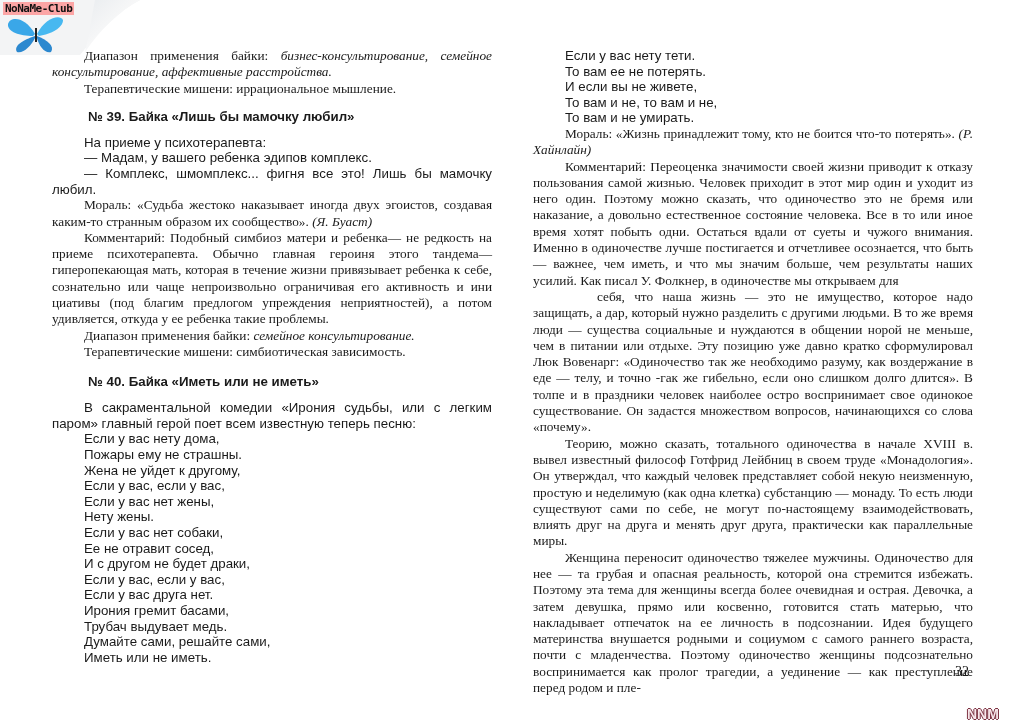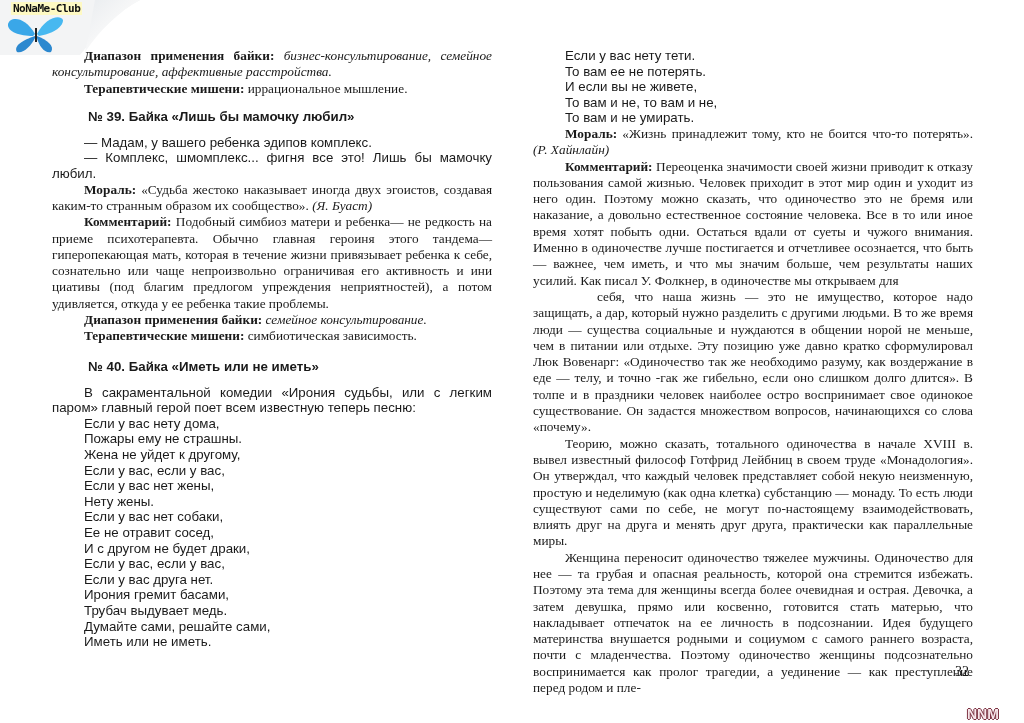--- a/index.html
+++ b/index.html
@@ -7,29 +7,29 @@
     width: 1024px; height: 723px; overflow: hidden; position: relative;
     background: #ffffff; color: #1a1a1a;
   }
   .page { position: absolute; top: 0; left: 0; width: 1024px; height: 723px; background: #fff; }
   .col { position: absolute; top: 48px; }
   .col-left { left: 52px; width: 440px; }
   .col-right { left: 533px; width: 440px; }
   .serif { font-family: "Liberation Serif", "DejaVu Serif", serif; font-size: 13.3px; line-height: 16.3px; text-align: justify; }
   .sans { font-family: "Liberation Sans", "DejaVu Sans", sans-serif; font-size: 13.3px; line-height: 15.6px; }
   .p { margin: 0; text-indent: 32px; }
-  .b { font-weight: bold; }
+  .b { font-weight: normal; }
   .i { font-style: italic; }
   .heading { font-family: "Liberation Sans", "DejaVu Sans", sans-serif; font-weight: bold; font-size: 13.3px; margin: 4px; padding-left: 32px; }
   .verse { margin: 0; padding-left: 32px; font-family: "Liberation Sans", "DejaVu Sans", sans-serif; font-size: 13.3px; line-height: 15.6px; }
   .verse div { white-space: nowrap; }
   .page-number { position: absolute; left: 955px; top: 664px; font-family: "Liberation Serif", serif; font-size: 14px; }
   .nnm { position: absolute; left: 967px; top: 706px; font-family: "Liberation Sans", sans-serif; font-weight: bold; font-size: 14px; color: #f7e6ea; text-shadow: -1px 0 #7a3040, 1px 0 #7a3040, 0 -1px #7a3040, 0 1px #7a3040; letter-spacing: 0; }
   .corner { position: absolute; left: 0; top: 0; width: 140px; height: 55px; }
-  .corner-text { position: absolute; left: 3px; top: 2px; font-family: "DejaVu Sans Mono", monospace; font-size: 11px; font-weight: bold; color: #111; background: #fef9c3; padding: 0 2px; letter-spacing: -0.5px; margin-left: 8px; }
+  .corner-text { position: absolute; left: 3px; top: 2px; font-family: "DejaVu Sans Mono", monospace; font-size: 11px; font-weight: bold; color: #111; background: #fca5a5; padding: 0 2px; letter-spacing: -0.5px; }
 </style>
 </head>
 <body>
 
 <div class="page">
 
   <div class="corner">
     <svg width="140" height="55" viewBox="0 0 140 55" style="position:absolute;left:0;top:0;">
       <defs>
         <linearGradient id="curl" x1="0" y1="0" x2="1" y2="1">
@@ -57,20 +57,21 @@
       <span class="i">бизнес-консультирование, семейное консультирование, аффективные расстройства.</span>
     </p>
     <p class="p serif">
       <span class="b">Терапевтические мишени:</span>
       <span>иррациональное мышление.</span>
     </p>
 
     <h3 class="heading" style="margin-top:12px;margin-bottom:11px;">№ 39. Байка «Лишь бы мамочку любил»</h3>
 
     <div class="sans" style="text-align:justify;">
+      <p class="p">На приеме у психотерапевта:</p>
       <p class="p">— Мадам, у вашего ребенка эдипов комплекс.</p>
       <p class="p">— Комплекс, шмомплекс... фигня все это! Лишь бы мамочку любил.</p>
     </div>
 
     <p class="p serif">
       <span class="b">Мораль:</span>
       <span>«Судьба жестоко наказывает иногда двух эгоистов, создавая каким-то странным образом их сообщество».</span>
       <span class="i">(Я. Буаст)</span>
     </p>
     <p class="p serif">

